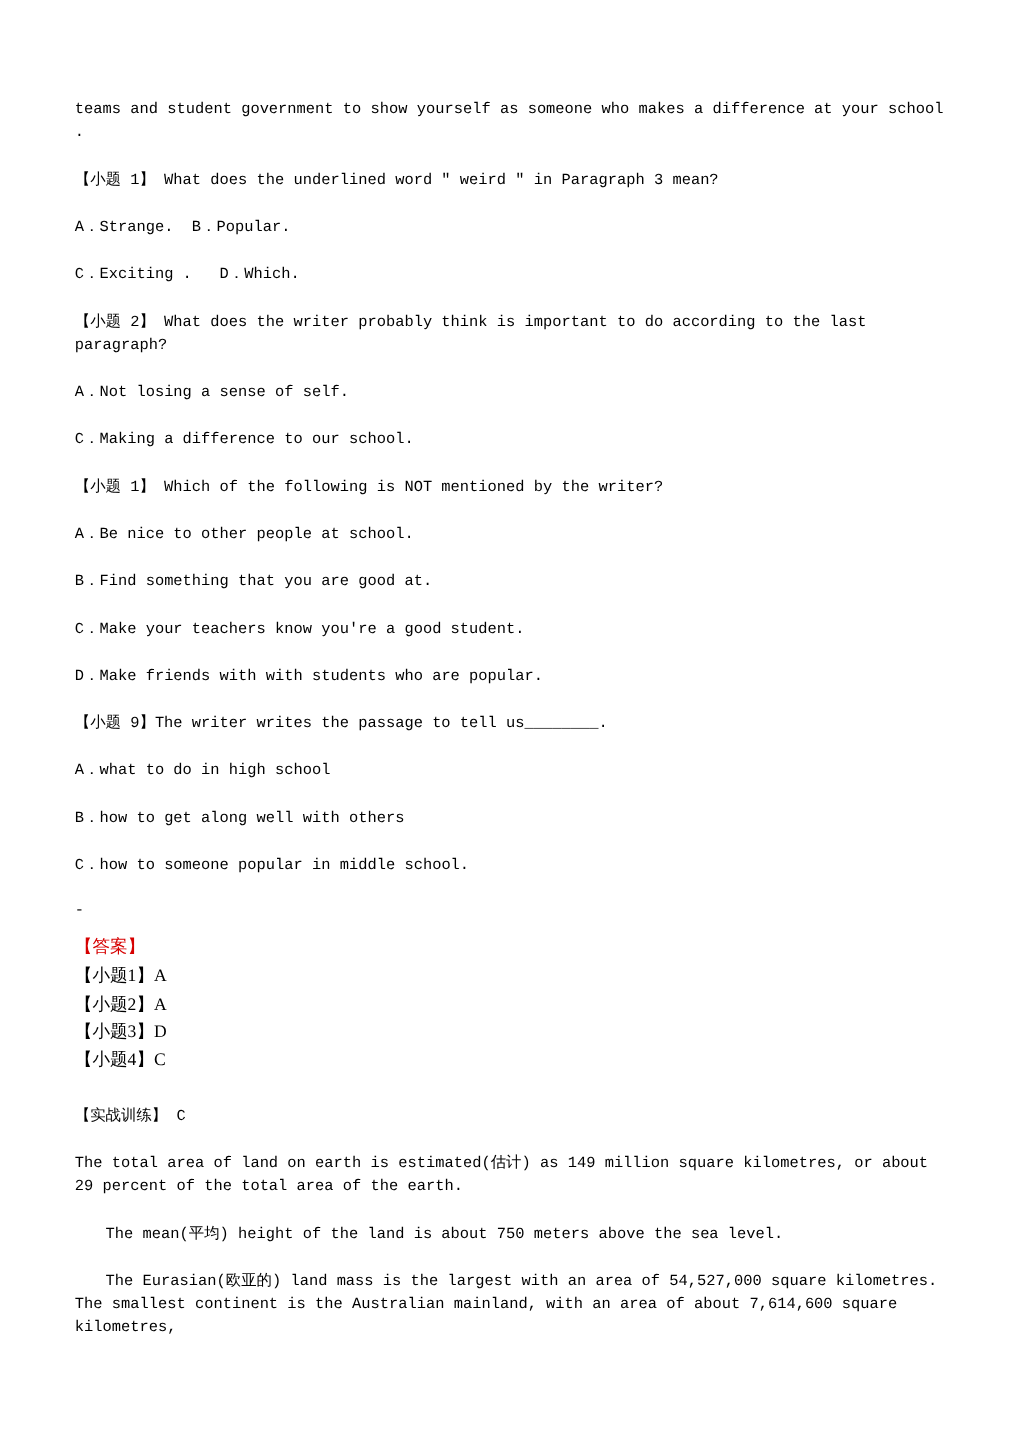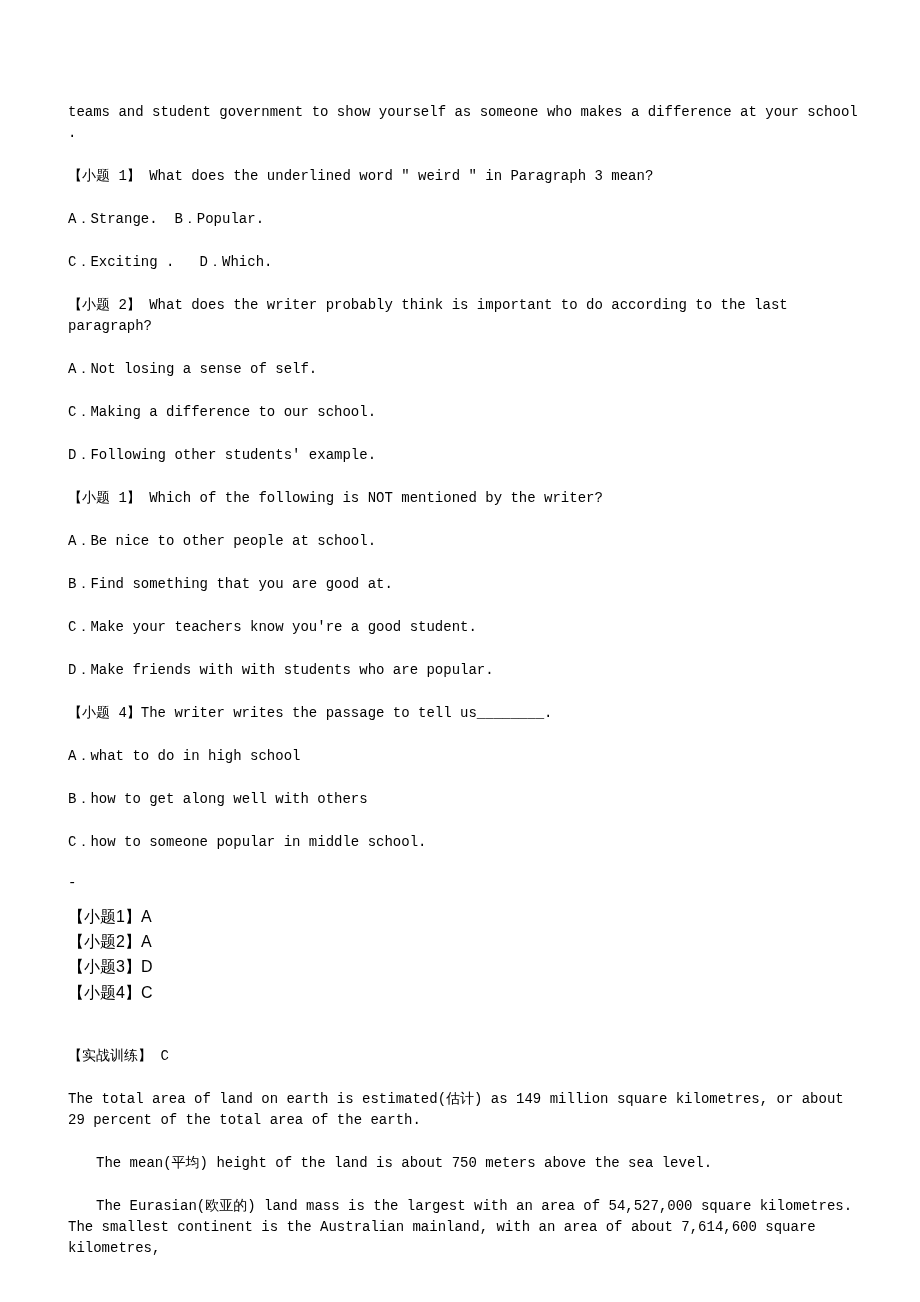--- a/index.html
+++ b/index.html
@@ -12,39 +12,39 @@
     width: 920px;
     min-height: 1302px;
     box-sizing: border-box;
     padding: 90px 60px 60px 68px;
     background: #ffffff;
   }
   .line {
     font-size: 14px;
     color: #000;
     line-height: 1.5;
-    margin: 12px 0 22px 0;
+    margin: 0 0 22px 0;
     font-family: "Courier New", "SimSun", monospace;
     white-space: pre-wrap;
   }
   .dash {
     font-size: 14px;
     color: #000;
     margin: 0 0 14px 0;
     font-family: "Courier New", monospace;
   }
   .ans-head {
     font-family: "SimSun", "宋体", sans-serif;
     font-size: 16px;
     color: #d60000;
     margin: 0 0 4px 0;
     line-height: 1.4;
   }
   .ans-line {
-    font-family: Liberation Sans, sans-serif;
+    font-family: Liberation Serif, serif;
     font-size: 16px;
     color: #000;
     margin: 0 0 2px 0;
     line-height: 1.45;
   }
   .gap {
     height: 28px;
   }
   .indent {
     display: inline-block;
@@ -58,35 +58,35 @@
 
   <p class="line">teams and student government to show yourself as someone who makes a difference at your school .</p>
 
   <p class="line">【小题 1】 What does the underlined word " weird " in Paragraph 3 mean?</p>
   <p class="line">A．Strange.  B．Popular.</p>
   <p class="line">C．Exciting .   D．Which.</p>
 
   <p class="line">【小题 2】 What does the writer probably think is important to do according to the last paragraph?</p>
   <p class="line">A．Not losing a sense of self.</p>
   <p class="line">C．Making a difference to our school.</p>
-  <p class="line">D．Following other students' example.</p>
 
   <p class="line">【小题 1】 Which of the following is NOT mentioned by the writer?</p>
   <p class="line">A．Be nice to other people at school.</p>
   <p class="line">B．Find something that you are good at.</p>
   <p class="line">C．Make your teachers know you're a good student.</p>
   <p class="line">D．Make friends with with students who are popular.</p>
 
-  <p class="line">【小题 4】The writer writes the passage to tell us________.</p>
+  <p class="line">【小题 9】The writer writes the passage to tell us________.</p>
   <p class="line">A．what to do in high school</p>
   <p class="line">B．how to get along well with others</p>
   <p class="line">C．how to someone popular in middle school.</p>
 
   <p class="dash">-</p>
 
+  <p class="ans-head">【答案】</p>
   <p class="ans-line">【小题1】A</p>
   <p class="ans-line">【小题2】A</p>
   <p class="ans-line">【小题3】D</p>
   <p class="ans-line">【小题4】C</p>
 
   <div class="gap"></div>
 
   <p class="line">【实战训练】 C</p>
   <p class="line">The total area of land on earth is estimated(估计) as 149 million square kilometres, or about 29 percent of the total area of the earth.</p>
   <p class="line"><span class="indent"></span><span>The mean(平均) height of the land is about 750 meters above the sea level.</span></p>

